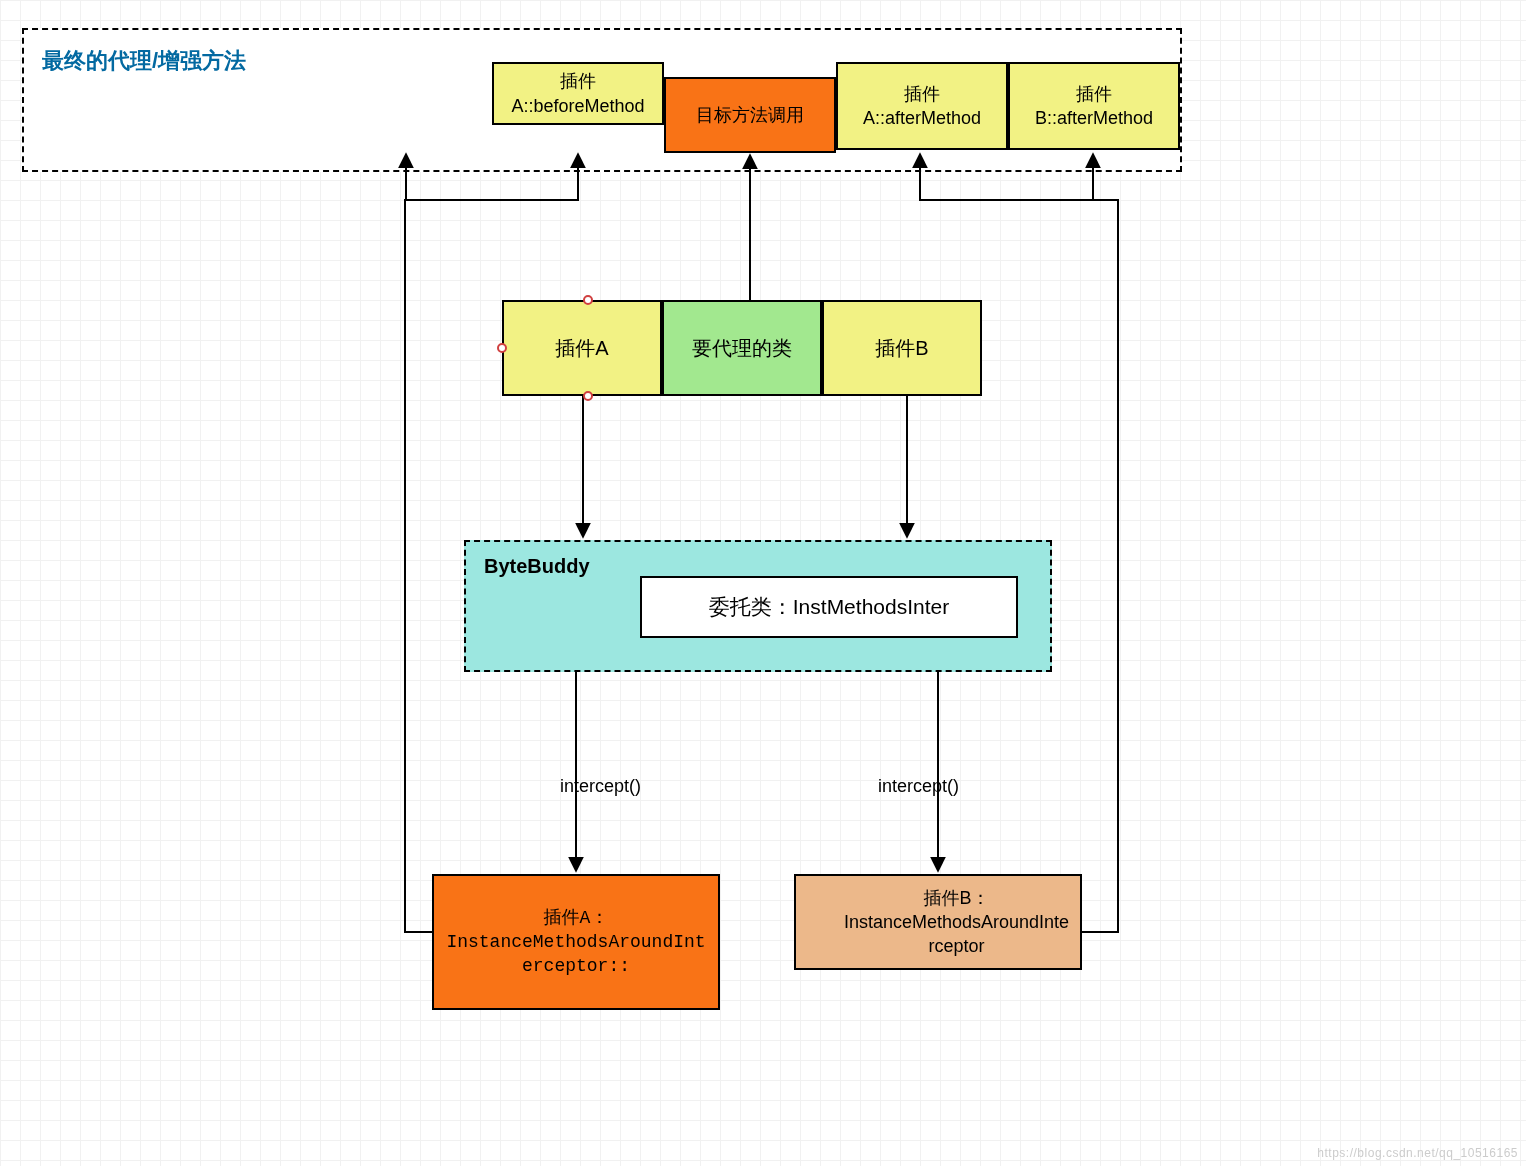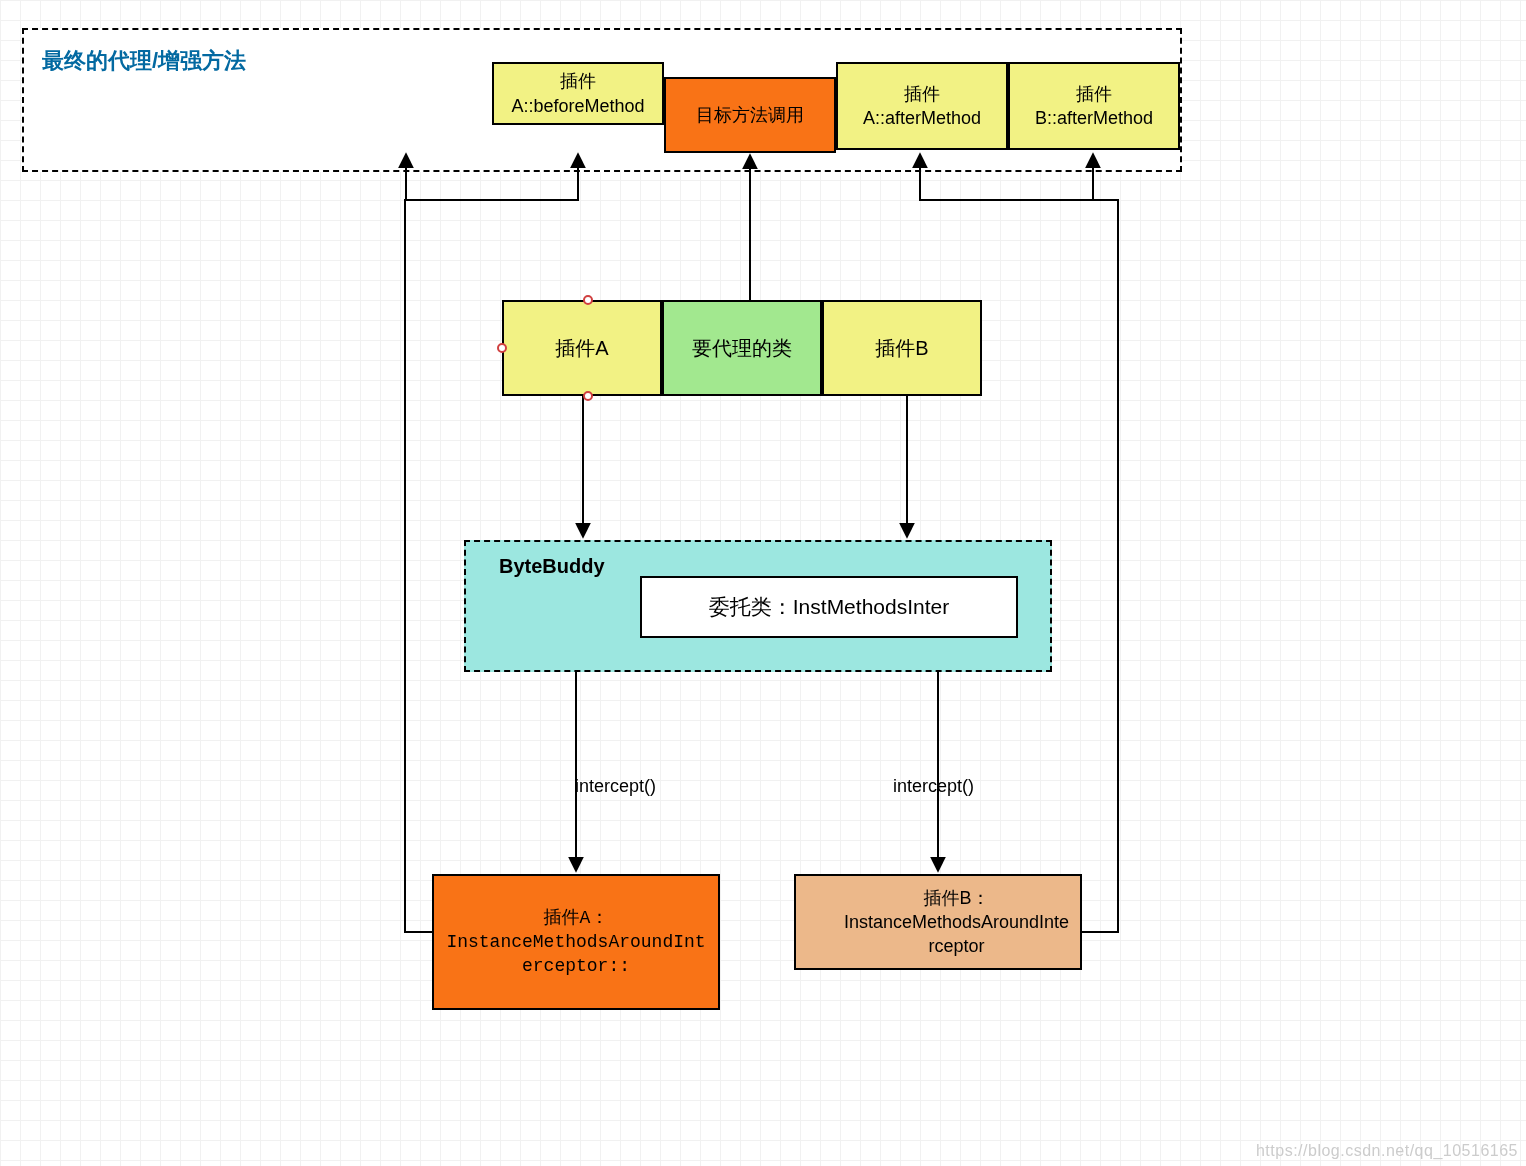--- a/index.html
+++ b/index.html
@@ -46,36 +46,35 @@
       position: absolute;
       color: #0369a1;
       font-weight: bold;
       font-size: 22px;
     }
     .label {
       position: absolute;
       font-size: 18px;
       color: #000;
       background: transparent;
-      margin-left: 15px;
     }
     svg.arrows { position: absolute; inset: 0; z-index: 2; pointer-events: none; }
     .conn-dot {
       position: absolute;
       width: 10px; height: 10px;
       border: 2px solid #d04040;
       background: #fff;
       border-radius: 50%;
       z-index: 3;
     }
     .watermark {
       position: absolute;
       right: 8px;
       bottom: 6px;
-      font-size: 16px;
+      font-size: 12px;
       color: #ccc;
       letter-spacing: 0.5px;
       z-index: 1;
     }
   </style>
 </head>
 <body>
 
 <div class="grid-bg"></div>
 <div class="canvas">

